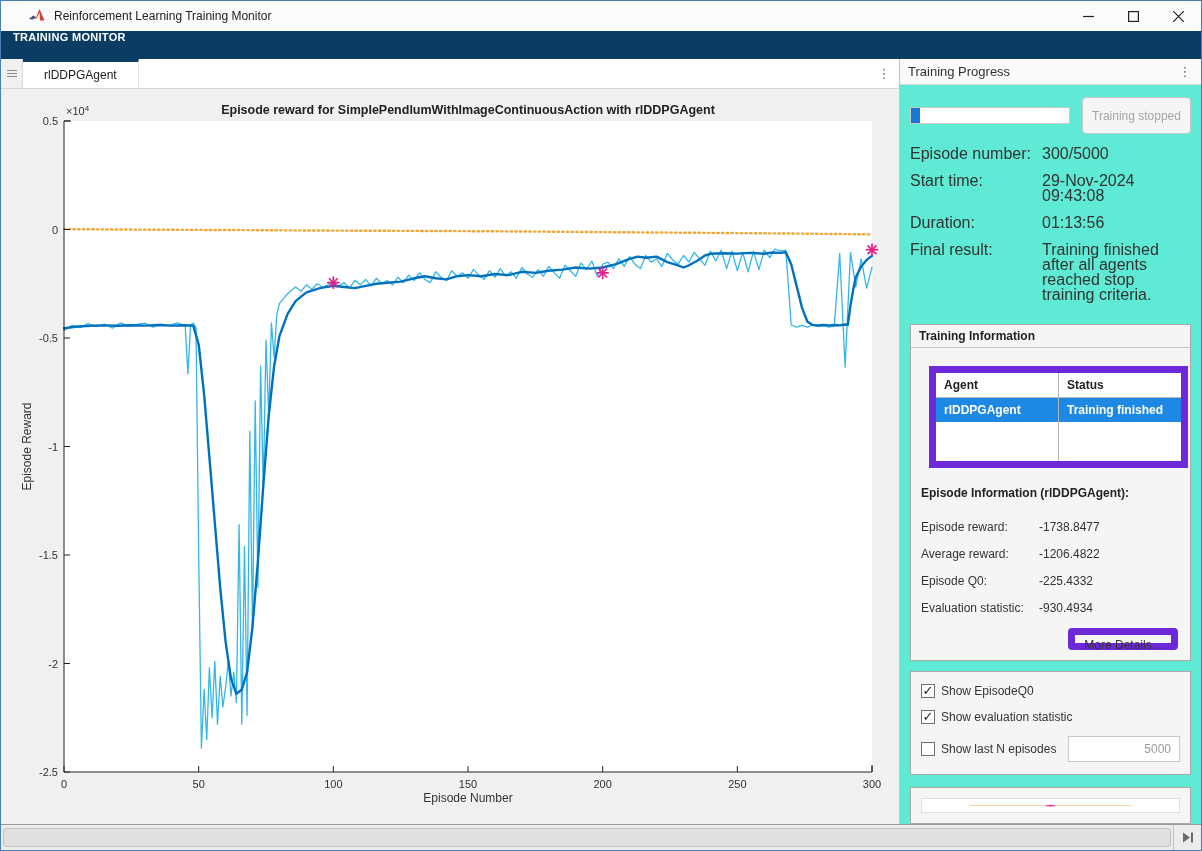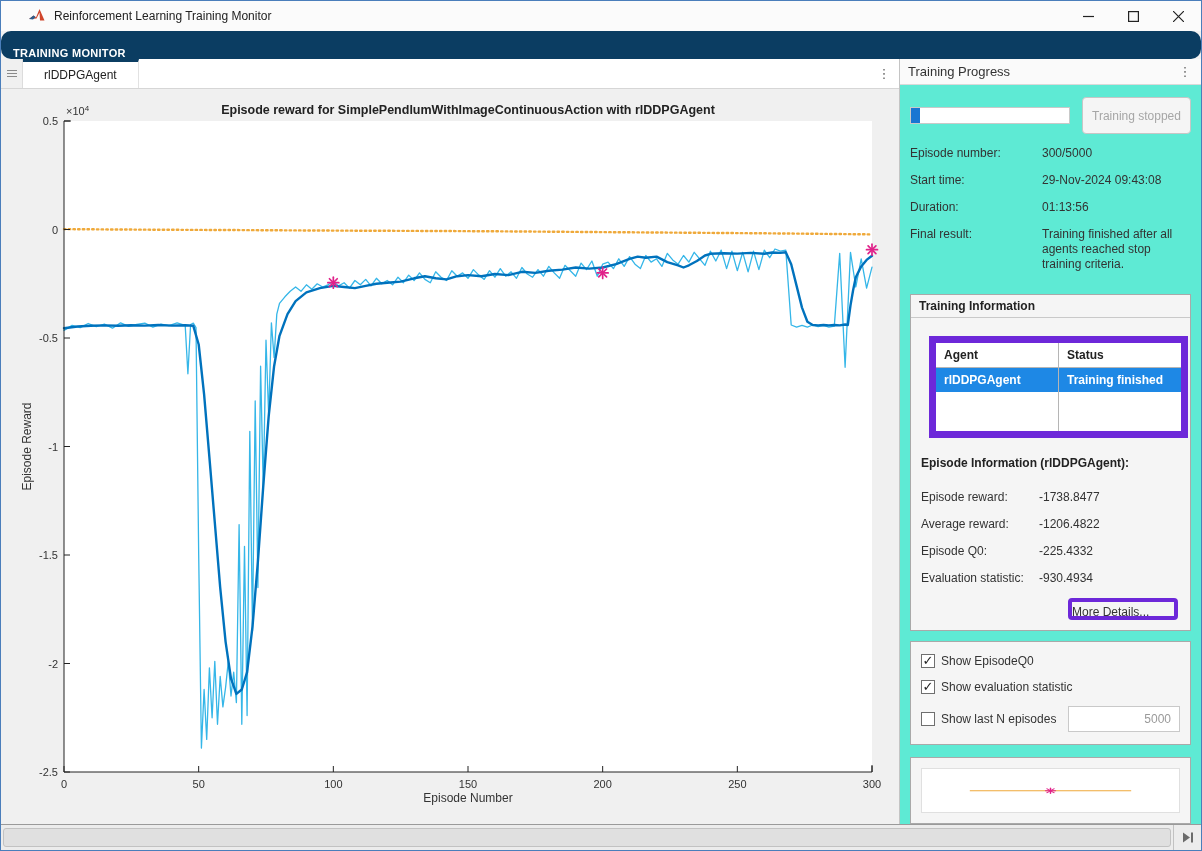--- a/index.html
+++ b/index.html
@@ -10,21 +10,21 @@
   
   .titlebar { height:30px; background:#fbfbfb; display:flex; align-items:center; flex:0 0 auto;padding-left:17px; }
   .app-icon { width:18px; height:16px; margin:0 8px 0 10px; }
   .title-text { font-size:12px; color:#222; }
   .win-buttons { margin-left:auto; display:flex; height:100%; }
   .win-btn { width:45px; height:100%; display:flex; align-items:center; justify-content:center;
              font-size:12px; color:#222; cursor:default; }
   .win-btn svg { display:block; }
 
   
-  .toolstrip { height:28px; background:#0b3d62; display:flex; align-items:flex-end; flex:0 0 auto;border-radius:10px; }
+  .toolstrip { height:28px; background:#0b3d62; display:flex; align-items:flex-start; flex:0 0 auto; }
   .toolstrip-tab { color:#fff; font-size:11px; font-weight:bold; letter-spacing:.3px; padding:0 12px; }
 
   
   .body { flex:1 1 auto; display:flex; min-height:0; }
   .main { width:898px; flex:0 0 auto; display:flex; flex-direction:column; background:#f0f0f0; }
   .v-divider { width:1px; background:#c4c4c4; flex:0 0 auto; }
   .right { flex:1 1 auto; background:#5eead4; display:flex; flex-direction:column; overflow:hidden; }
 
   
   .tabbar { height:30px; background:#ffffff; border-bottom:1px solid #d6d6d6; display:flex; align-items:stretch; flex:0 0 auto; }
@@ -46,40 +46,40 @@
   .panel-header .ph-title { font-size:13px; color:#333; }
   .kebab { margin-left:auto; color:#666; font-size:13px; width:16px; text-align:center; }
 
   .progress-row { display:flex; align-items:center; margin:12px 10px 4px 10px; }
   .progress-track { width:160px; height:17px; background:#fff; border:1px solid #c9c9c9; position:relative; }
   .progress-fill { position:absolute; left:0; top:0; bottom:0; background:#1976d2; }
   .stopped-btn { margin-left:12px; flex:1; height:37px; border:1px solid #c6c6c6; border-radius:4px;
                  background:#f5f5f5; color:#a6a6a6; font-size:12px; display:flex; align-items:center; justify-content:center; }
 
   .fields { margin:8px 10px 0 10px; }
-  .field-row { display:flex; font-size:12px; color:#333; margin-bottom:12px; line-height:15px; }
+  .field-row { display:flex; font-size:16px; color:#333; margin-bottom:12px; line-height:15px; }
   .field-label { width:132px; flex:0 0 auto; }
   .field-value { flex:1; }
 
   .section { border:1px solid #a9a9a9; margin:10px 10px 0 10px; background:#f5f5f5; flex:0 0 auto; }
   .section-title { font-size:12px; font-weight:bold; color:#222; padding:4px 8px; border-bottom:1px solid #c9c9c9; }
 
   table.agent-table { width:calc(100% - 20px); margin:18px; border-collapse:collapse; background:#fff;
                       border:7px solid #6d28d9; font-size:12px; }
   .agent-table th { text-align:left; font-weight:bold; color:#222; padding:5px 8px; border:1px solid #b5b5b5; background:#fff; }
   .agent-table td { padding:5px 8px; border-left:1px solid #b5b5b5; border-right:1px solid #b5b5b5; }
   .agent-table tr.selected td { background:#1e88e5; color:#fff; font-weight:bold; }
   .agent-table tr.filler td { height:42px; background:#fff; }
 
   .ep-info-title { font-size:12px; font-weight:bold; color:#222; margin:2px 10px 20px 10px; }
   .ep-fields { margin:0 10px; }
   .ep-row { display:flex; font-size:12px; color:#333; margin-bottom:13px; }
   .ep-label { width:118px; flex:0 0 auto; }
-  .more-btn { display:block; margin:2px 12px 10px auto; width:110px; height:22px; border:4px solid #6d28d9;
-              border-radius:4px; background:#f5f5f5; font-size:12px; color:#333; line-height:20px; }
+  .more-btn { display:block; margin:2px 12px 10px auto; width:110px; height:22px; border:7px solid #6d28d9;
+              border-radius:4px; background:#f5f5f5; font-size:12px; color:#333; text-align:center; line-height:20px; }
 
   .opt-row { display:flex; align-items:center; margin:12px 10px; font-size:12px; color:#333; }
   .checkbox { width:14px; height:14px; border:1px solid #6f6f6f; background:#fff; margin-right:6px;
               font-size:13px; line-height:12px; text-align:center; color:#222; font-weight:bold; flex:0 0 auto; }
   .n-input { margin-left:auto; width:112px; height:22px; border:1px solid #c9c9c9; background:#fff;
              color:#9a9a9a; font-size:12px; text-align:right; padding:12px 8px; font-family:inherit; }
 
   .preview { border:1px solid #a9a9a9; margin:12px 10px 0 10px; height:100px; background:#f5f5f5; padding:10px; }
   .preview-inner { width:100%; height:100%; background:#fff; border:1px solid #e0e0e0; position:relative; }
   .preview-inner svg { position:absolute; inset:0; width:100%; height:100%; }

